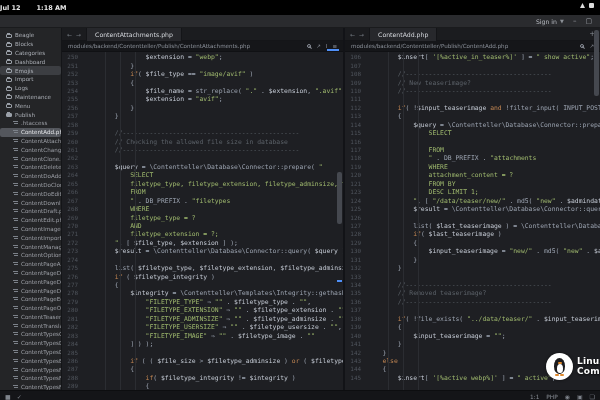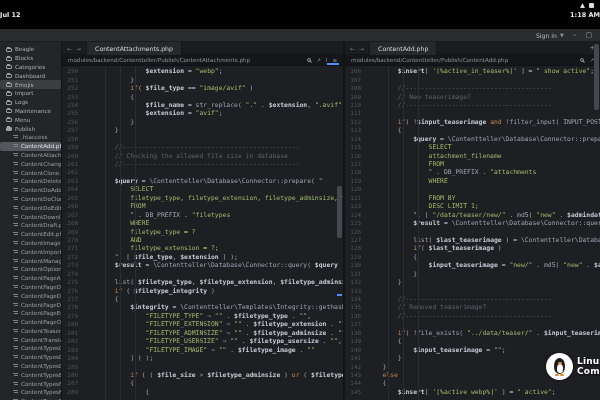--- a/index.html
+++ b/index.html
@@ -1,20 +1,20 @@
 <!DOCTYPE html>
 <html><head>
 <meta charset="utf-8">
 <style>
   * { margin:0; padding:0; box-sizing:border-box; }
   html,body { width:600px; height:400px; overflow:hidden; background:#000; font-family:"DejaVu Sans", sans-serif; }
   body { position:relative; }
 
   
-  .sysbar { height:29px; background:#000; color:#e9e9e9; display:flex; align-items:center; justify-content:space-between; font-size:6.5px; font-weight:bold; gap:16px; position:relative; }
+  .sysbar { height:15px; background:#000; color:#e9e9e9; display:flex; align-items:center; justify-content:flex-start; font-size:6.5px; font-weight:bold; gap:16px; position:relative; }
   .tray { position:absolute; right:6px; top:3px; display:flex; gap:4px; }
   .tray-glyph { width:5px; height:5px; background:#dcdcdc; }
   .tray-glyph.tri { clip-path:polygon(50% 0,100% 100%,0 100%); }
   .tray-glyph.sq { border-radius:1px; }
 
   
   .titlebar { height:13px; background:#2a2b2e; display:flex; align-items:center; justify-content:flex-end; gap:9px; padding-right:8px; border-bottom:1px solid #1a1b1d; }
   .signin { color:#b9bdc3; font-size:6.2px; display:flex; align-items:center; gap:3px; }
   .chev { color:#8d9197; font-size:5px; }
   .winbtn { color:#9da1a7; font-size:7px; line-height:7px; }
@@ -48,21 +48,21 @@
   .mag { width:4px; height:4px; border:1px solid #8b9099; border-radius:50%; position:relative; }
   .mag::after { content:''; position:absolute; width:3px; height:1px; background:#8b9099; transform:rotate(45deg); right:-2px; bottom:-1px; }
   .blue-tick { position:absolute; right:4px; bottom:0; width:12px; height:2px; background:#4f8ff7; }
 
   
   .codearea { flex:1; overflow:hidden; position:relative; font-family:"DejaVu Sans Mono", monospace; padding-top:1px; }
   .crow { height:8.45px; display:flex; align-items:center; }
   .ln { flex:0 0 22px; text-align:right; padding-right:6px; color:#4f545c; font-size:5.9px; }
   .cl { white-space:pre; font-size:6.4px; letter-spacing:0; }
   .seg-t { color:#9aa2af; }
-  .seg-w { color:#c3c9d3;font-weight:bold; }
+  .seg-w { color:#c3c9d3; }
   .seg-s { color:#9fb96e; }
   .seg-k { color:#c08552; }
   .seg-c { color:#5b6168; }
   .guides i { position:absolute; top:0; bottom:0; width:1px; background:#2b2d32; }
   .scrollthumb { position:absolute; width:5px; background:#45484f; border-radius:2px; }
   .pane.left .scrollthumb { right:1px; top:144px; height:52px; }
   .pane.right .scrollthumb { right:1px; top:2px; height:66px; }
   .scrollmark { position:absolute; right:1px; width:5px; height:2px; background:#4f8ff7; }
 
   
@@ -446,20 +446,23 @@
         </div><div class="crow">
           <span class="ln">285</span>
           <span class="cl"></span>
         </div><div class="crow">
           <span class="ln">286</span>
           <span class="cl"><span class="seg-t">            </span><span class="seg-k">if</span><span class="seg-t"> ( ( </span><span class="seg-w">$file_size</span><span class="seg-t"> &gt; </span><span class="seg-w">$filetype_adminsize</span><span class="seg-t"> ) </span><span class="seg-k">or</span><span class="seg-t"> ( </span><span class="seg-w">$filetype_in</span></span>
         </div><div class="crow">
           <span class="ln">287</span>
           <span class="cl"><span class="seg-t">            {</span></span>
         </div><div class="crow">
+          <span class="ln">288</span>
+          <span class="cl"><span class="seg-t">                </span><span class="seg-k">if</span><span class="seg-t">( </span><span class="seg-w">$filetype_integrity</span><span class="seg-t"> != </span><span class="seg-w">$integrity</span><span class="seg-t"> )</span></span>
+        </div><div class="crow">
           <span class="ln">289</span>
           <span class="cl"><span class="seg-t">                {</span></span>
         </div></div>
     <span class="scrollthumb"></span>
     <span class="scrollmark" style="top:252px"></span>
   </div>
 
   <div class="pane right">
     <div class="tabbar">
       <span class="navarrows">
@@ -505,32 +508,32 @@
           <span class="ln">113</span>
           <span class="cl"><span class="seg-t">        {</span></span>
         </div><div class="crow">
           <span class="ln">114</span>
           <span class="cl"><span class="seg-t">            </span><span class="seg-w">$query</span><span class="seg-t"> = \Contentteller\Database\Connector::prepare( </span></span>
         </div><div class="crow">
           <span class="ln">115</span>
           <span class="cl"><span class="seg-s">                SELECT</span></span>
         </div><div class="crow">
           <span class="ln">116</span>
-          <span class="cl"><span class="seg-s">                attachment_filename</span></span>
         </div><div class="crow">
           <span class="ln">117</span>
           <span class="cl"><span class="seg-s">                FROM</span></span>
         </div><div class="crow">
           <span class="ln">118</span>
           <span class="cl"><span class="seg-s">                "</span><span class="seg-t"> . DB_PREFIX . </span><span class="seg-s">"attachments</span></span>
         </div><div class="crow">
           <span class="ln">119</span>
           <span class="cl"><span class="seg-s">                WHERE</span></span>
         </div><div class="crow">
           <span class="ln">120</span>
+          <span class="cl"><span class="seg-s">                attachment_content = ?</span></span>
         </div><div class="crow">
           <span class="ln">121</span>
           <span class="cl"><span class="seg-s">                FROM BY</span></span>
         </div><div class="crow">
           <span class="ln">123</span>
           <span class="cl"><span class="seg-s">                DESC LIMIT 1;</span></span>
         </div><div class="crow">
           <span class="ln">124</span>
           <span class="cl"><span class="seg-t">            </span><span class="seg-s">"</span><span class="seg-t">, [ </span><span class="seg-s">"/data/teaser/new/"</span><span class="seg-t"> . md5( </span><span class="seg-s">"new"</span><span class="seg-t"> . </span><span class="seg-w">$admindata</span></span>
         </div><div class="crow">

